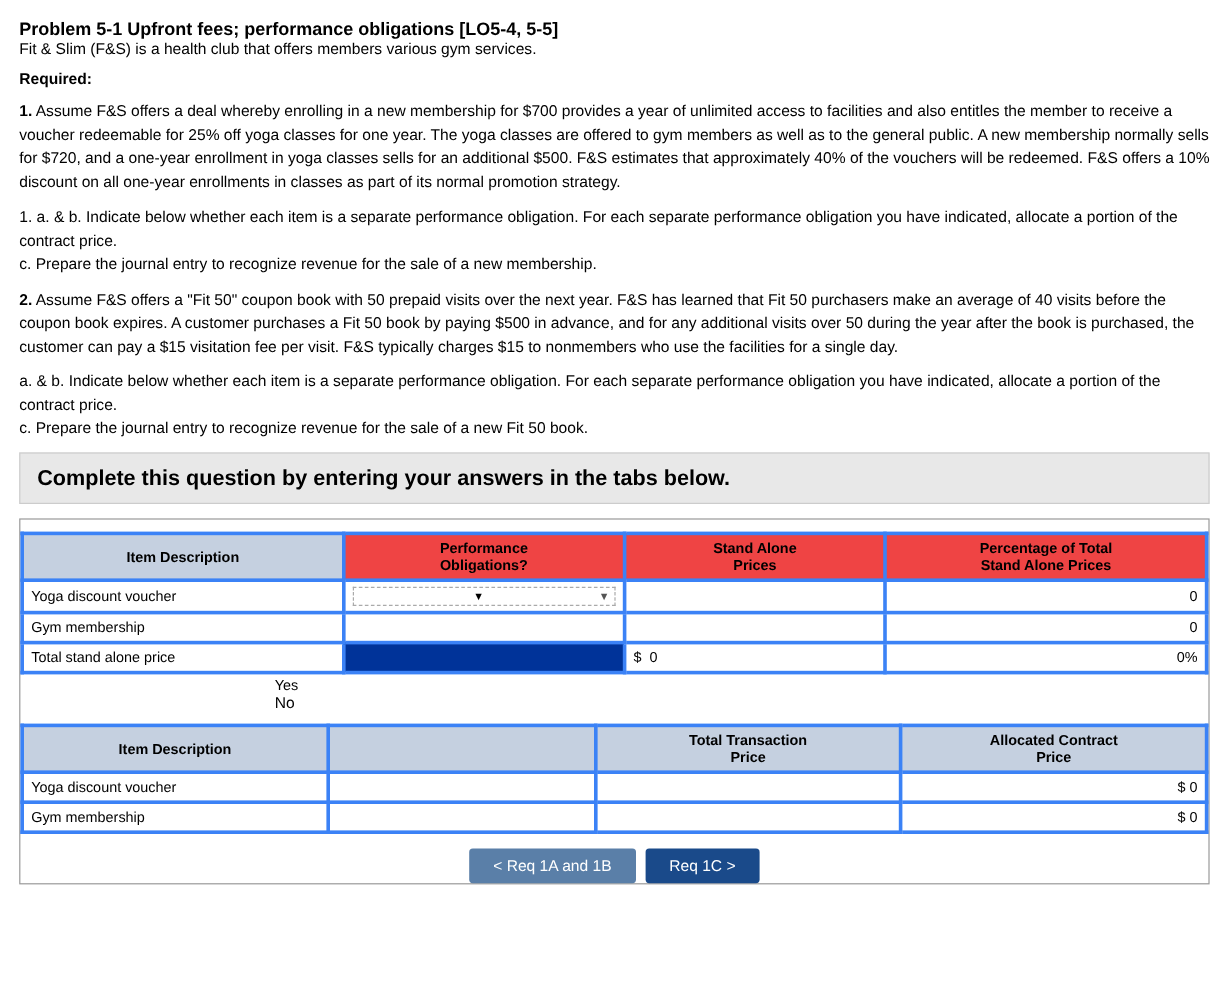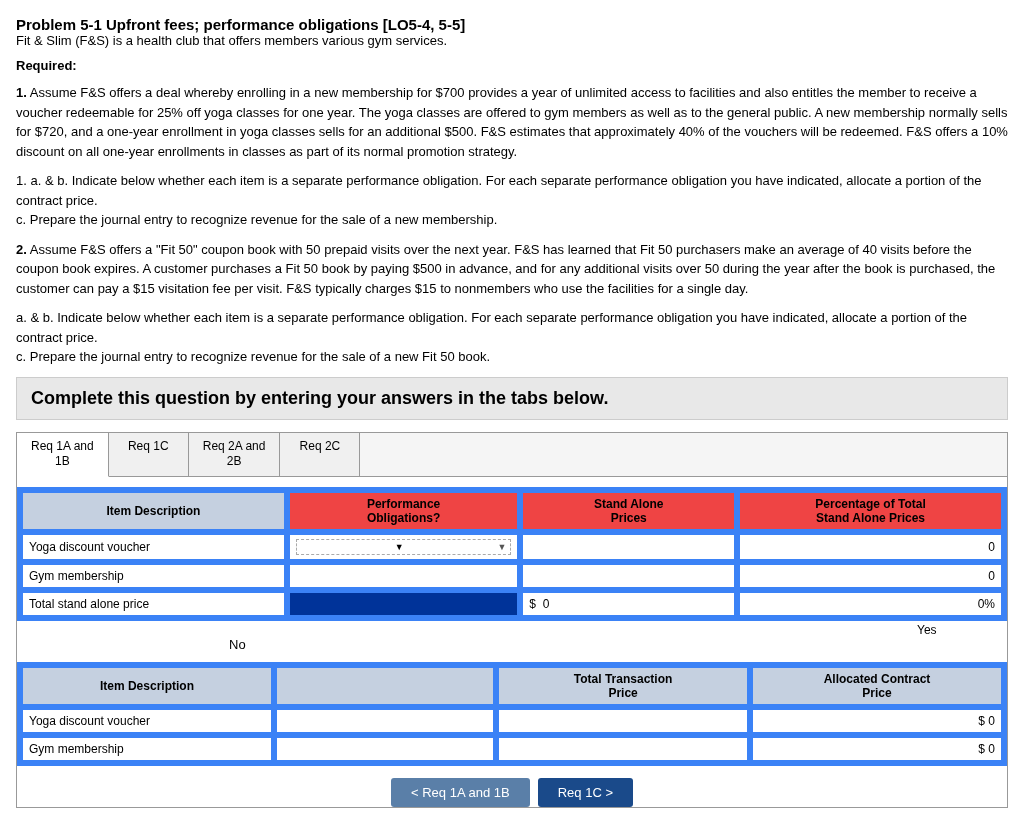--- a/index.html
+++ b/index.html
@@ -54,21 +54,21 @@
       font-size: 12.5px;
       line-height: 1.5;
     }
     .table-section { margin-top: 10px; }
     table {
       border-collapse: collapse;
       width: 100%;
       font-size: 12px;
     }
     table th, table td {
-      border: 6px solid #3b82f6;
+      border: 3px solid #3b82f6;
       padding: 4px 6px;
     }
     table th {
       background: #ef4444;
       text-align: center;
       font-weight: bold;
       font-size: 12px;
     }
     .col-item { width: 160px; background: #c5d0e0; font-weight: bold; }
     .col-perf { width: 140px; }
@@ -142,28 +142,20 @@
 </div>
 
 <div class="section-block">
   <span>a. &amp; b. Indicate below whether each item is a separate performance obligation. For each separate performance obligation you have indicated, allocate a portion of the contract price.</span><br>
   <span>c. Prepare the journal entry to recognize revenue for the sale of a new Fit 50 book.</span>
 </div>
 
 <div class="instruction-box">Complete this question by entering your answers in the tabs below.</div>
 
 <div class="tabs-container">
-  <div class="tabs-row">
-    <div class="tab active" style="white-space:pre-line; line-height:1.3;">Req 1A and
-1B</div>
-    <div class="tab">Req 1C</div>
-    <div class="tab" style="white-space:pre-line; line-height:1.3;">Req 2A and
-2B</div>
-    <div class="tab">Req 2C</div>
-  </div>
 
 
   <div class="table-section">
     <table>
       <thead>
         <tr>
           <th class="col-item">Item Description</th>
           <th class="col-perf">Performance<br>Obligations?</th>
           <th class="col-stand">Stand Alone<br>Prices</th>
           <th class="col-pct">Percentage of Total<br>Stand Alone Prices</th>
@@ -199,21 +191,21 @@
           <td style="padding: 4px 6px;">
             <span>$</span>&nbsp;
             <span>0</span>
           </td>
           <td class="right-align">0%</td>
         </tr>
       </tbody>
     </table>
   </div>
 
-  <div style="display:flex; margin-top:2px; padding-left: 162px; gap:0;justify-content:flex-end;">
+  <div style="display:flex; margin-top:2px; padding-left: 162px; gap:0;">
     <div style="width:140px; padding-left: 50px; font-size:12px;">Yes</div>
   </div>
   <div style="display:flex; padding-left: 162px; margin-bottom:4px;">
     <div style="width:140px; padding-left: 50px; font-size:13px;">No</div>
   </div>
 
   <div class="table-section">
     <table>
       <thead>
         <tr class="second-table-header">

